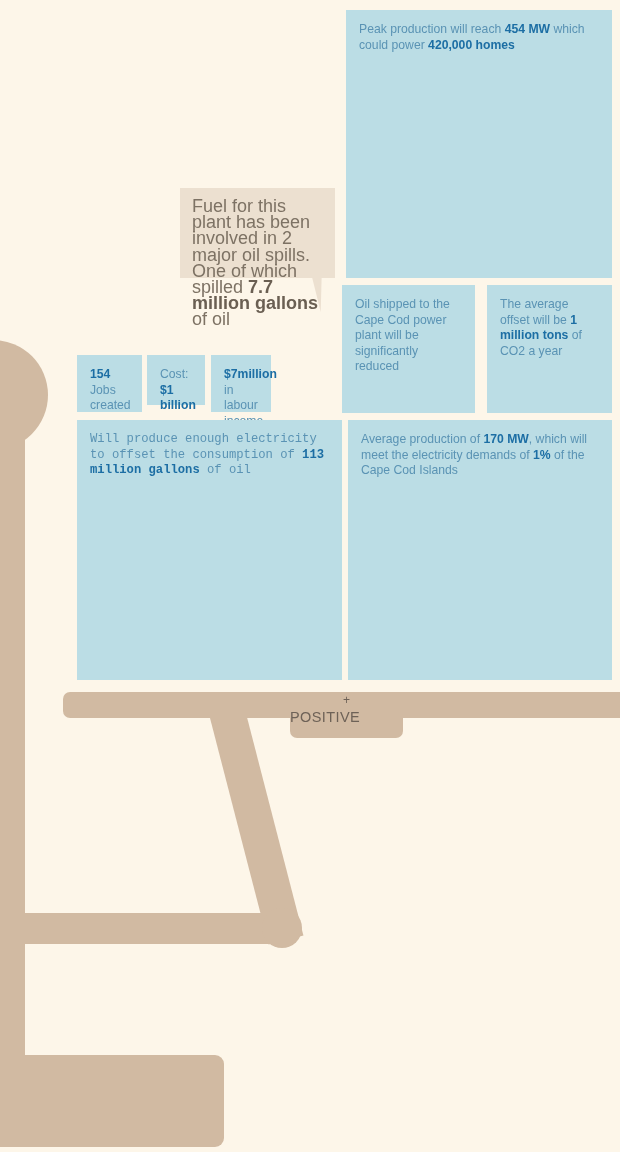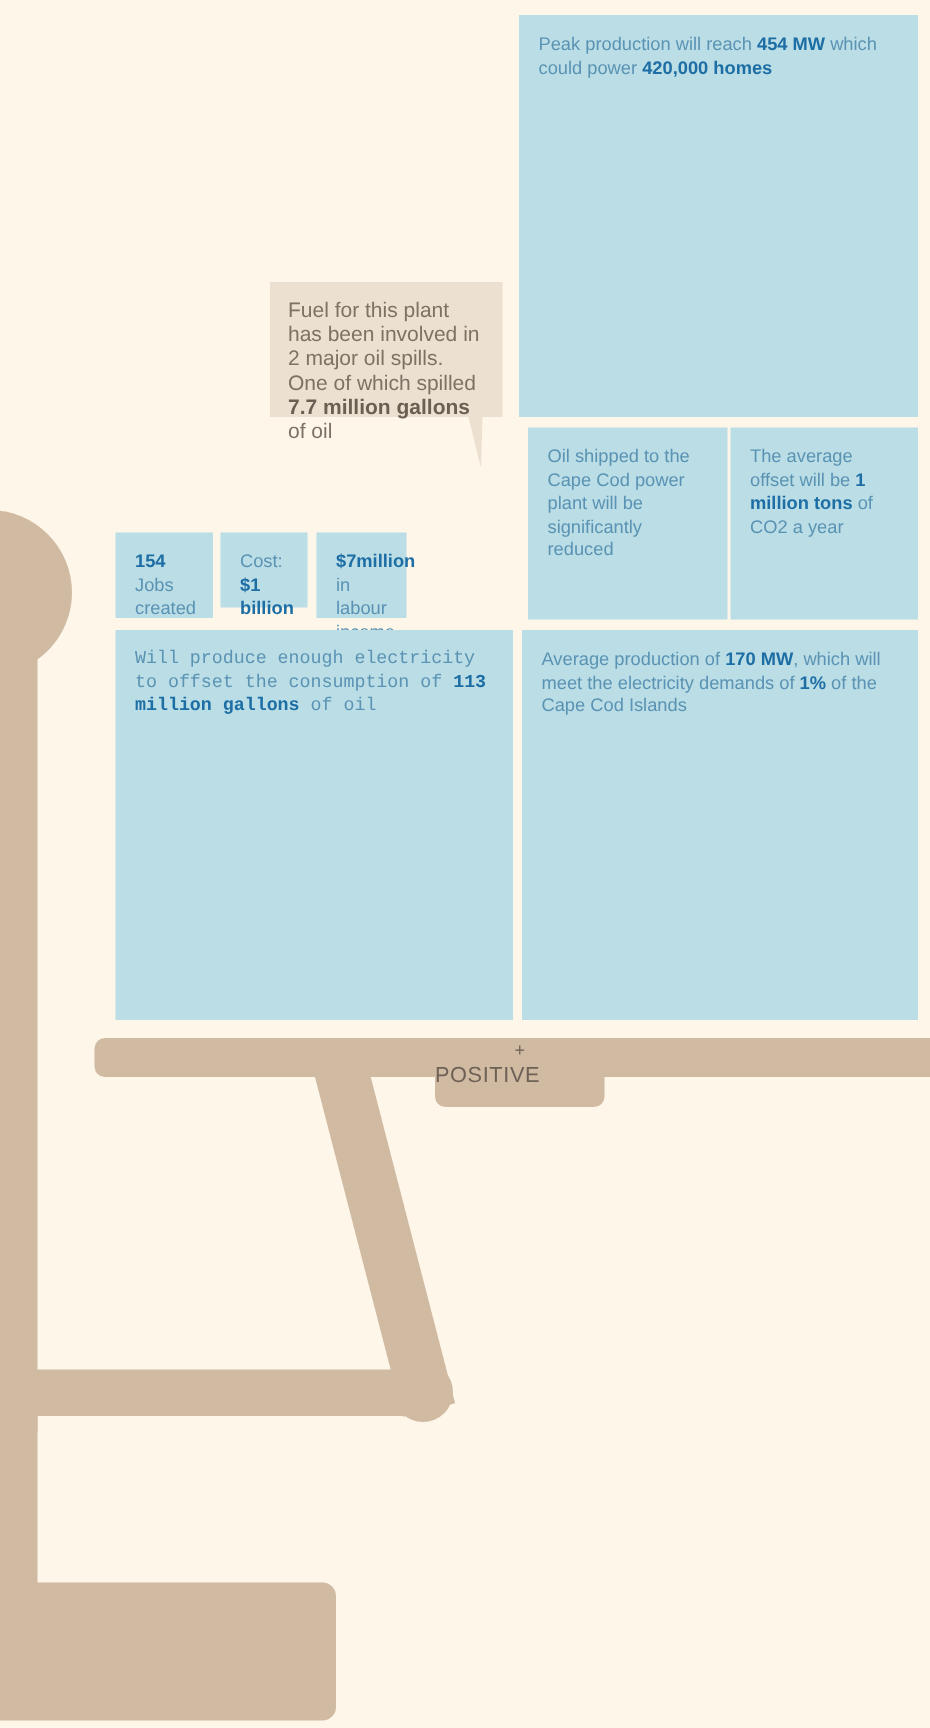--- a/index.html
+++ b/index.html
@@ -94,38 +94,38 @@
     background: #bbdde5;
     box-sizing: border-box;
     padding: 12px 13px 10px 13px;
     color: #5a93b4;
     font-size: 12.2px;
     line-height: 15.6px;
   }
   .card b { color: #1c6ea4; font-weight: bold; }
 
   #card-peak      { left: 346px; top: 10px;  width: 266px; height: 268px; }
-  #card-oil-ship  { left: 352px; top: 285px; width: 133px; height: 128px; }
+  #card-oil-ship  { left: 342px; top: 285px; width: 133px; height: 128px; }
   #card-offset    { left: 487px; top: 285px; width: 125px; height: 128px; }
   #card-jobs      { left: 77px;  top: 355px; width: 65px;  height: 57px;  }
   #card-cost      { left: 147px; top: 355px; width: 58px;  height: 50px;  }
   #card-labour    { left: 211px; top: 355px; width: 60px;  height: 57px;  }
   #card-offset-oil{ left: 77px;  top: 420px; width: 265px; height: 260px; font-family: Liberation Mono, monospace; }
   #card-average   { left: 348px; top: 420px; width: 264px; height: 260px; }
 
   
   #callout {
     position: absolute;
     left: 180px; top: 188px;
     width: 155px; height: 90px;
     background: #ece0d0;
     box-sizing: border-box;
     padding: 10px 12px;
     color: #7d7264;
-    font-size: 14px;
+    font-size: 18px;
     line-height: 16.2px;
   }
   #callout b { color: #6a5f52; font-weight: bold; }
   #callout-tail {
     position: absolute;
     left: 312px; top: 277px;
     width: 0; height: 0;
     border-left: 10px solid #ece0d0;
     border-bottom: 36px solid transparent;
     transform: rotate(-14deg);

